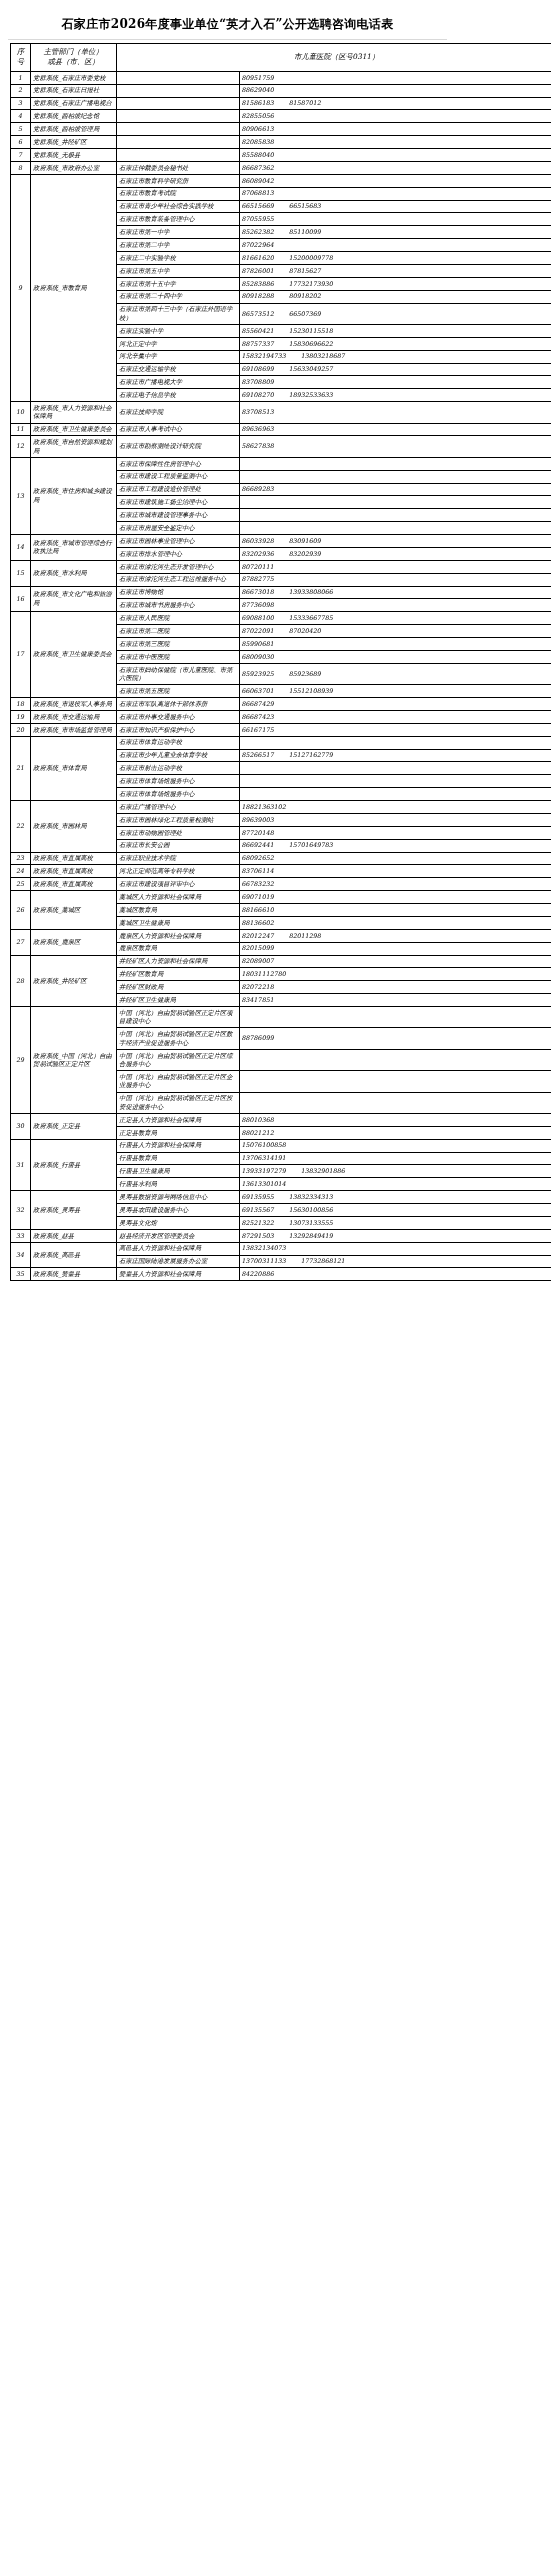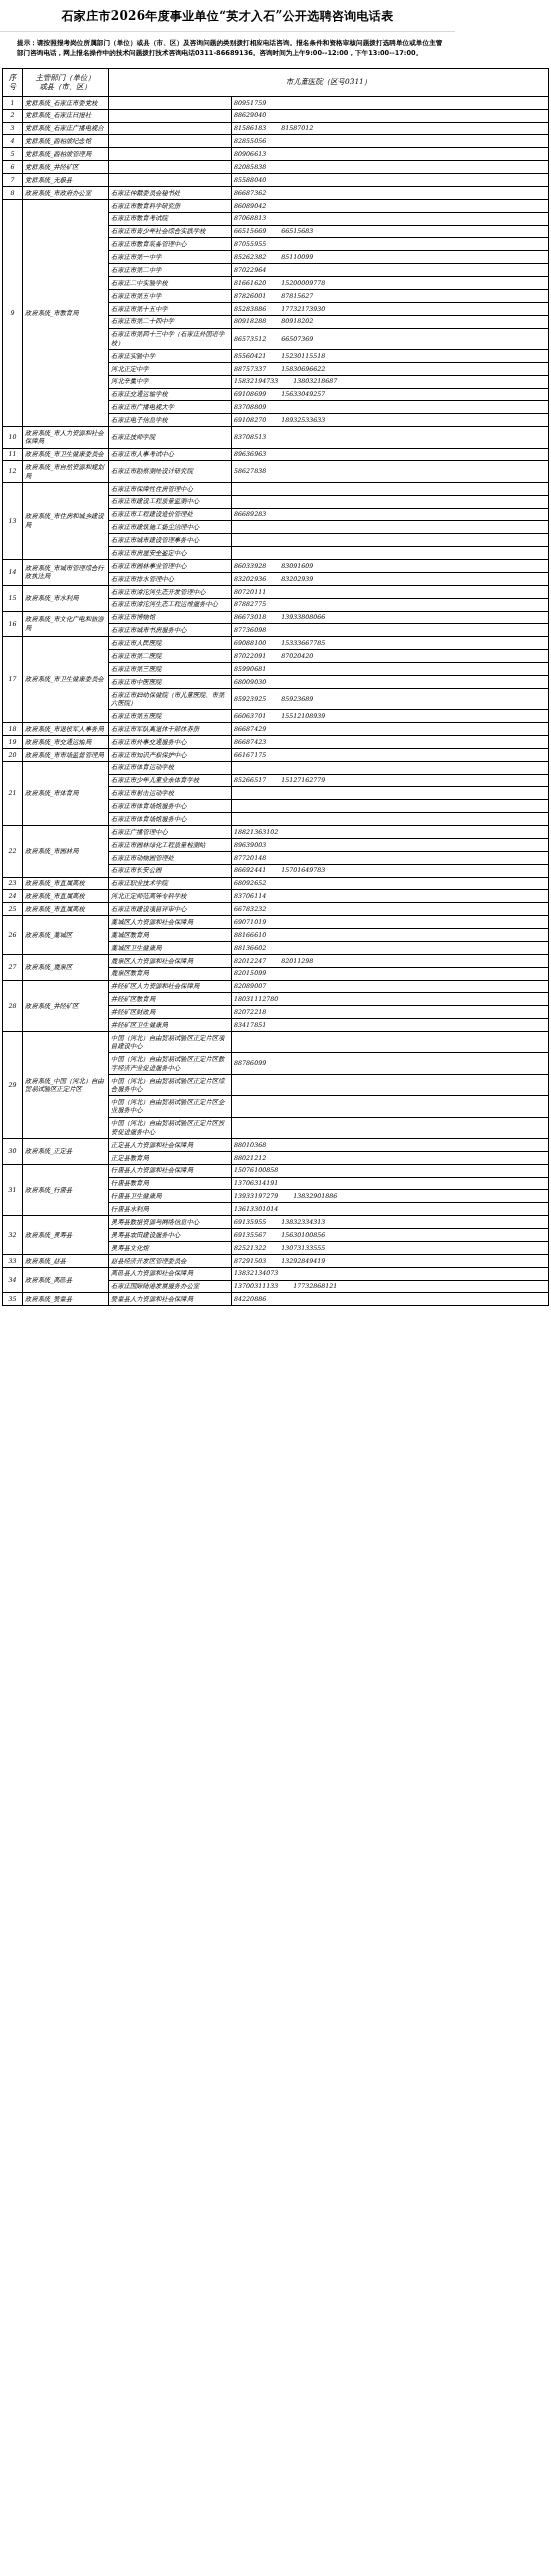--- a/index.html
+++ b/index.html
@@ -2,21 +2,21 @@
 <html style="font-size:9.2px"><head>
 <meta charset="utf-8">
 <title>咨询电话表</title>
 <style>
   html,body{margin:0;padding:0;background:#ffffff;}
   body{
     font-family:"DejaVu Serif","Liberation Serif",serif;
     color:#000;
     width:552px;
   }
-  .page{width:455px;box-sizing:border-box;padding:0;}
+  .page{width:455px;box-sizing:border-box;padding:8px;}
   .doc-title{
     text-align:center;
     font-size:12px;
     font-weight:bold;
     letter-spacing:0.3px;
     padding:8px 0 5.7px 0;
     font-family:"DejaVu Serif","Liberation Serif",serif;
   }
   .title-rule{border-bottom:0.6px solid #d9d9d9;margin:0 0 0 0;}
   .notice{
@@ -62,23 +62,20 @@
   .hdr-2line{line-height:1.5;margin-left:48px;}
 </style>
 </head>
 <body>
 
 <div class="page">
 
   <div class="doc-title">石家庄市2026年度事业单位“英才入石”公开选聘咨询电话表</div>
   <div class="title-rule"></div>
 
-  <div class="notice">
-    <p>提示：请按照报考岗位所属部门（单位）或县（市、区）及咨询问题的类别拨打相应电话咨询。报名条件和资格审核问题拨打选聘单位或单位主管部门咨询电话，网上报名操作中的技术问题拨打技术咨询电话0311-86689136。咨询时间为上午9:00--12:00，下午13:00--17:00。</p>
-  </div>
 
   <table class="phone">
     <colgroup>
       <col class="c-no">
         <col class="c-dept">
         <col class="c-unit">
         <col class="c-tel">
     </colgroup>
     <thead>
       <tr>

